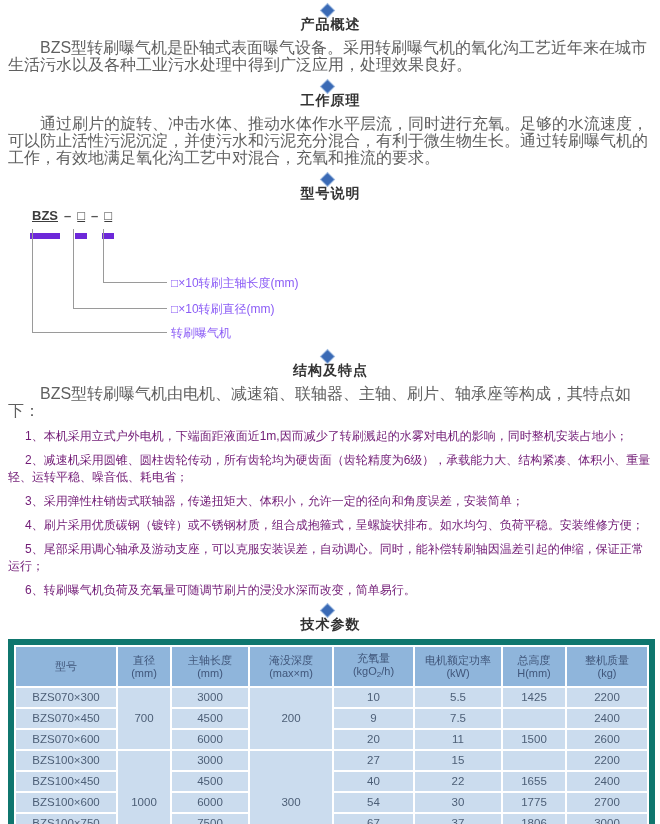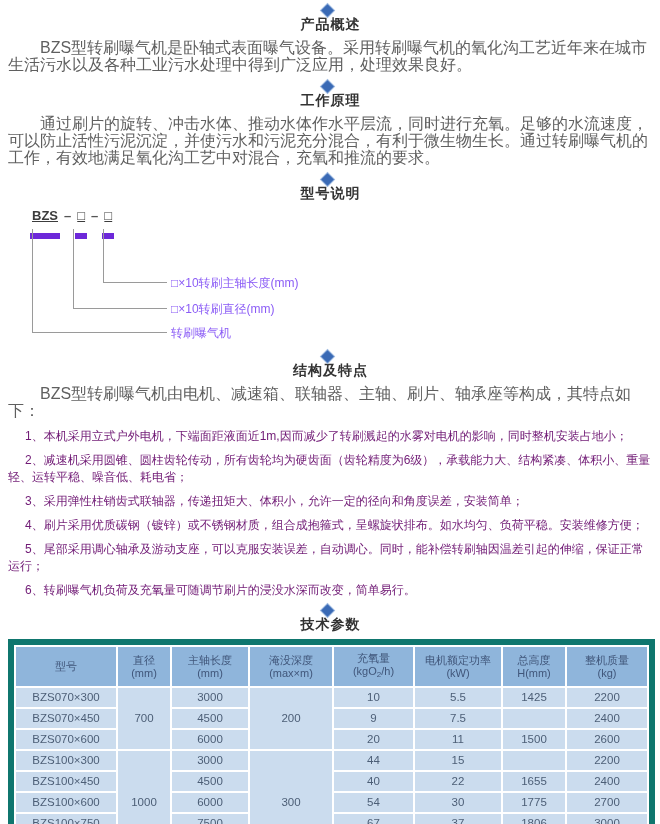--- a/index.html
+++ b/index.html
@@ -185,21 +185,21 @@
           <td>20</td>
           <td>11</td>
           <td>1500</td>
           <td>2600</td>
         </tr>
         <tr>
           <td>BZS100×300</td>
           <td rowspan="5">1000</td>
           <td>3000</td>
           <td rowspan="5">300</td>
-          <td>44</td>
+          <td>27</td>
           <td>15</td>
           <td></td>
           <td>2200</td>
         </tr>
         <tr>
           <td>BZS100×450</td>
           <td>4500</td>
           <td>40</td>
           <td>22</td>
           <td>1655</td>

